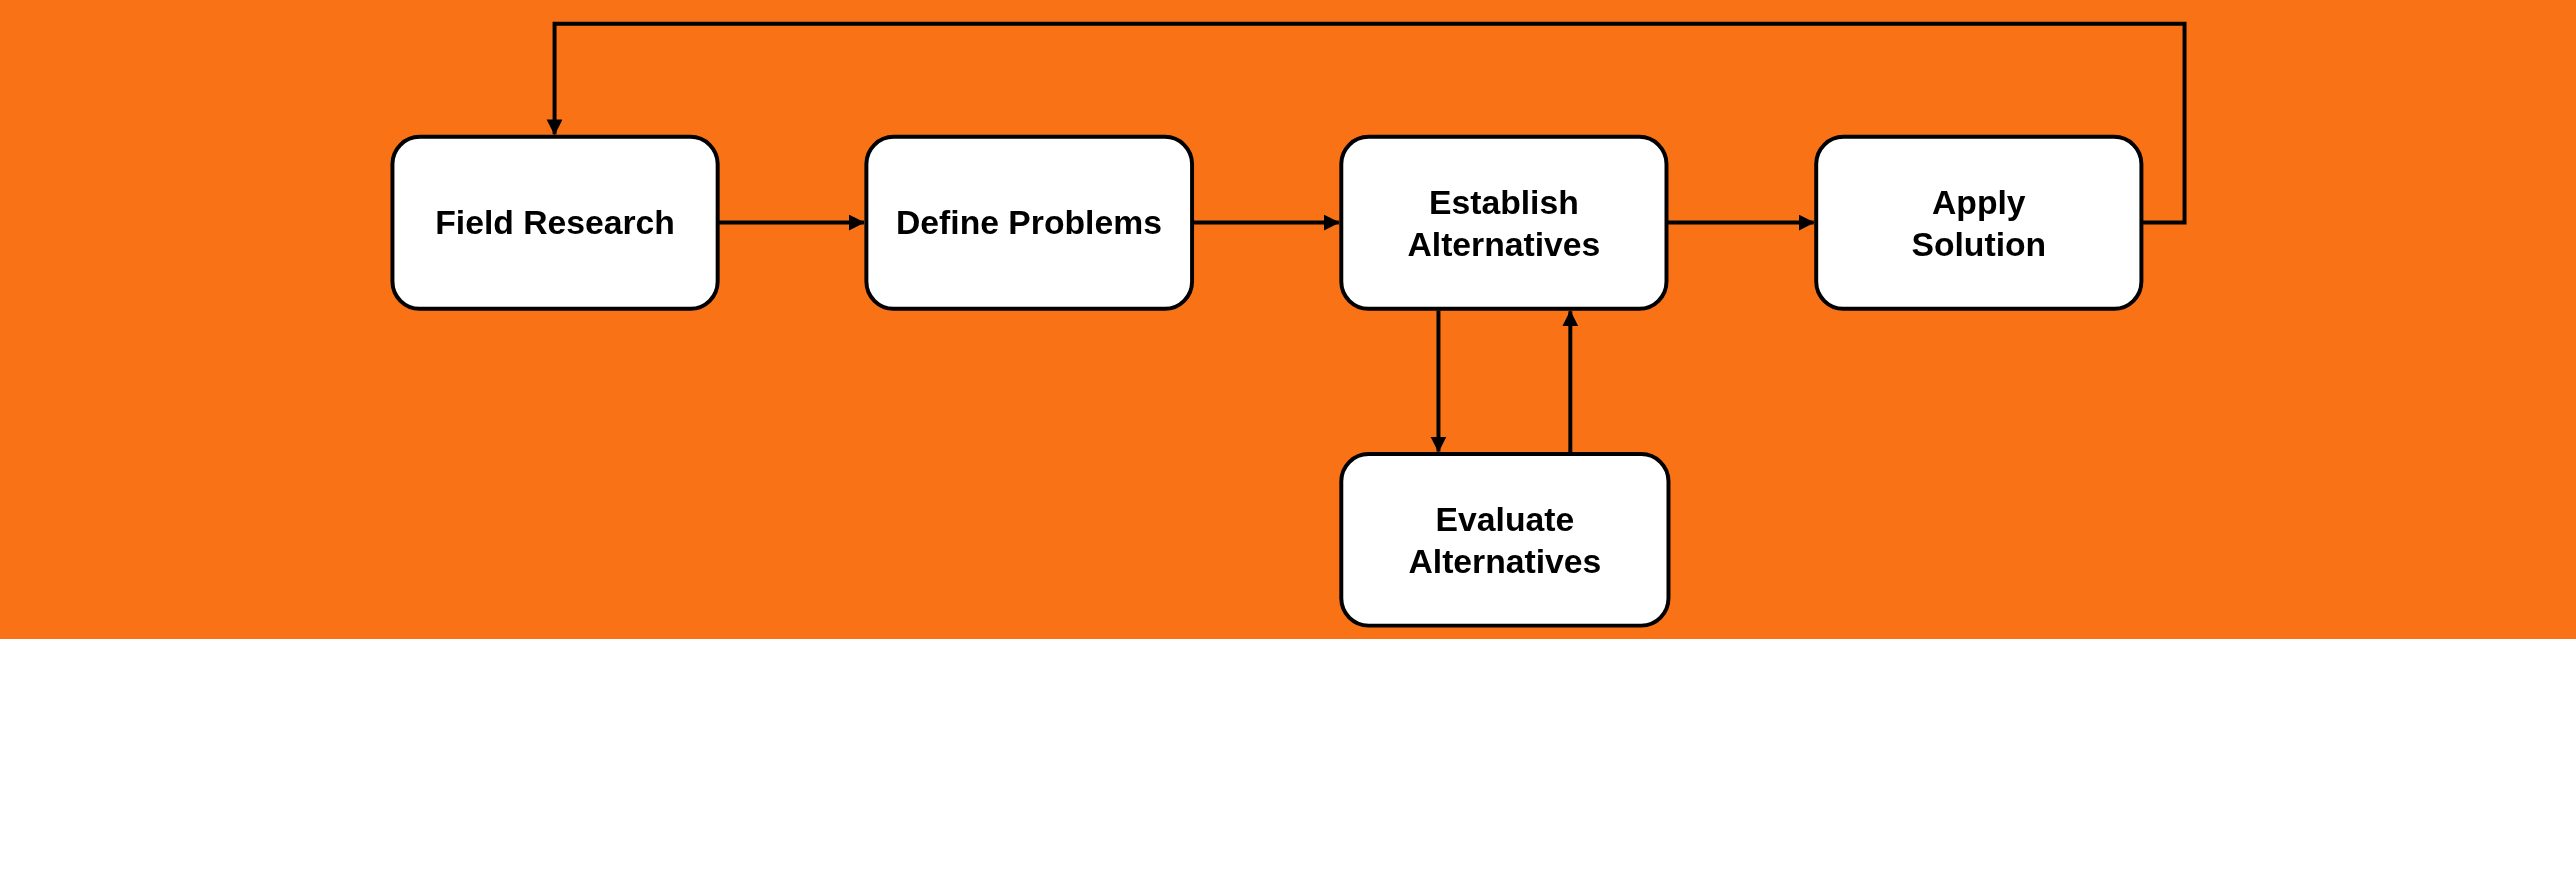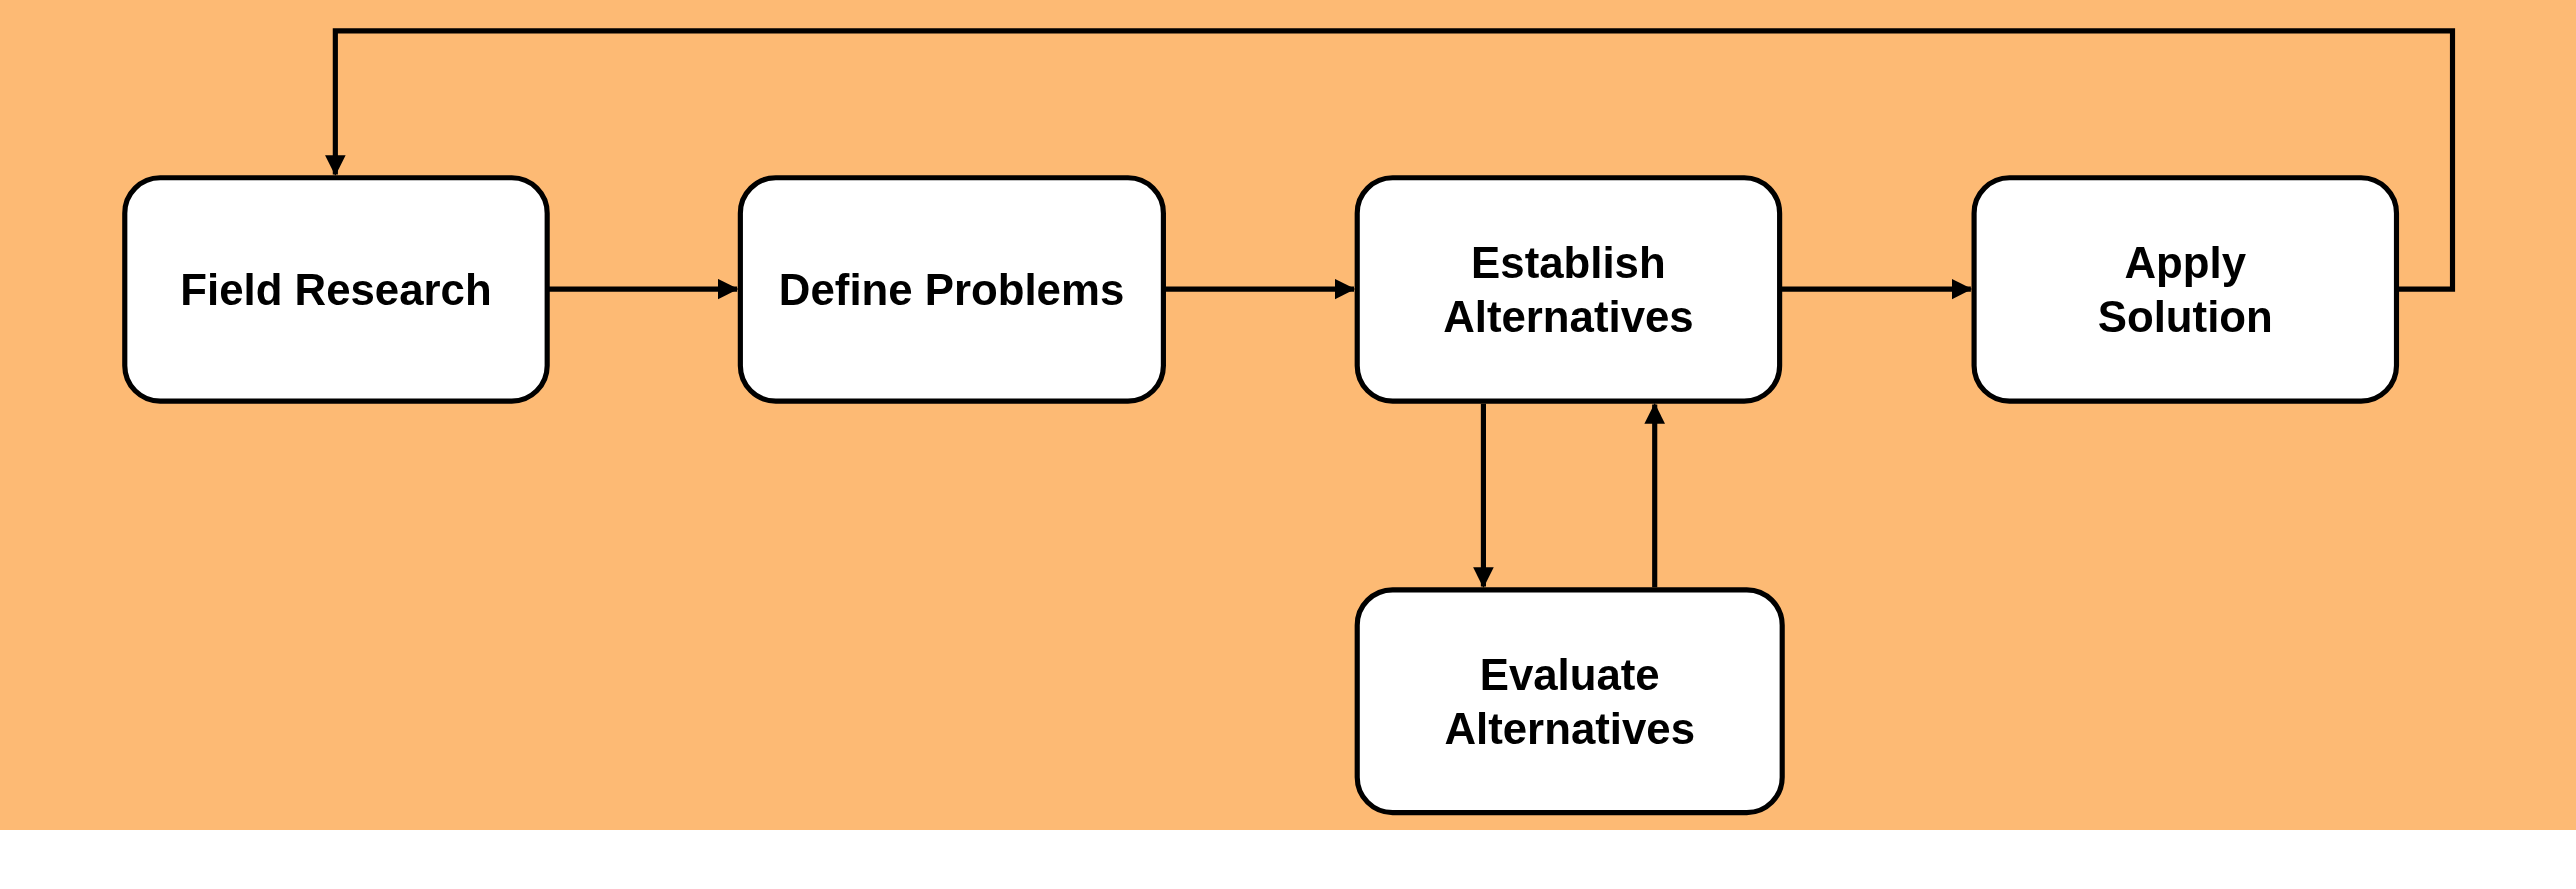--- a/index.html
+++ b/index.html
@@ -4,22 +4,22 @@
 <style>
   html, body {
     margin: 0;
     padding: 0;
     background: #ffffff;
     width: 100%;
     height: 100%;
   }
   .diagram-wrap {
     width: 2576px;
-    height: 830px;
-    background: #fdba74;
+    height: 639px;
+    background: #f97316;
   }
   svg {
     display: block;
     width: 100%;
     height: 100%;
   }
   .node-box {
     fill: #ffffff;
     stroke: #000000;
     stroke-width: 8;

